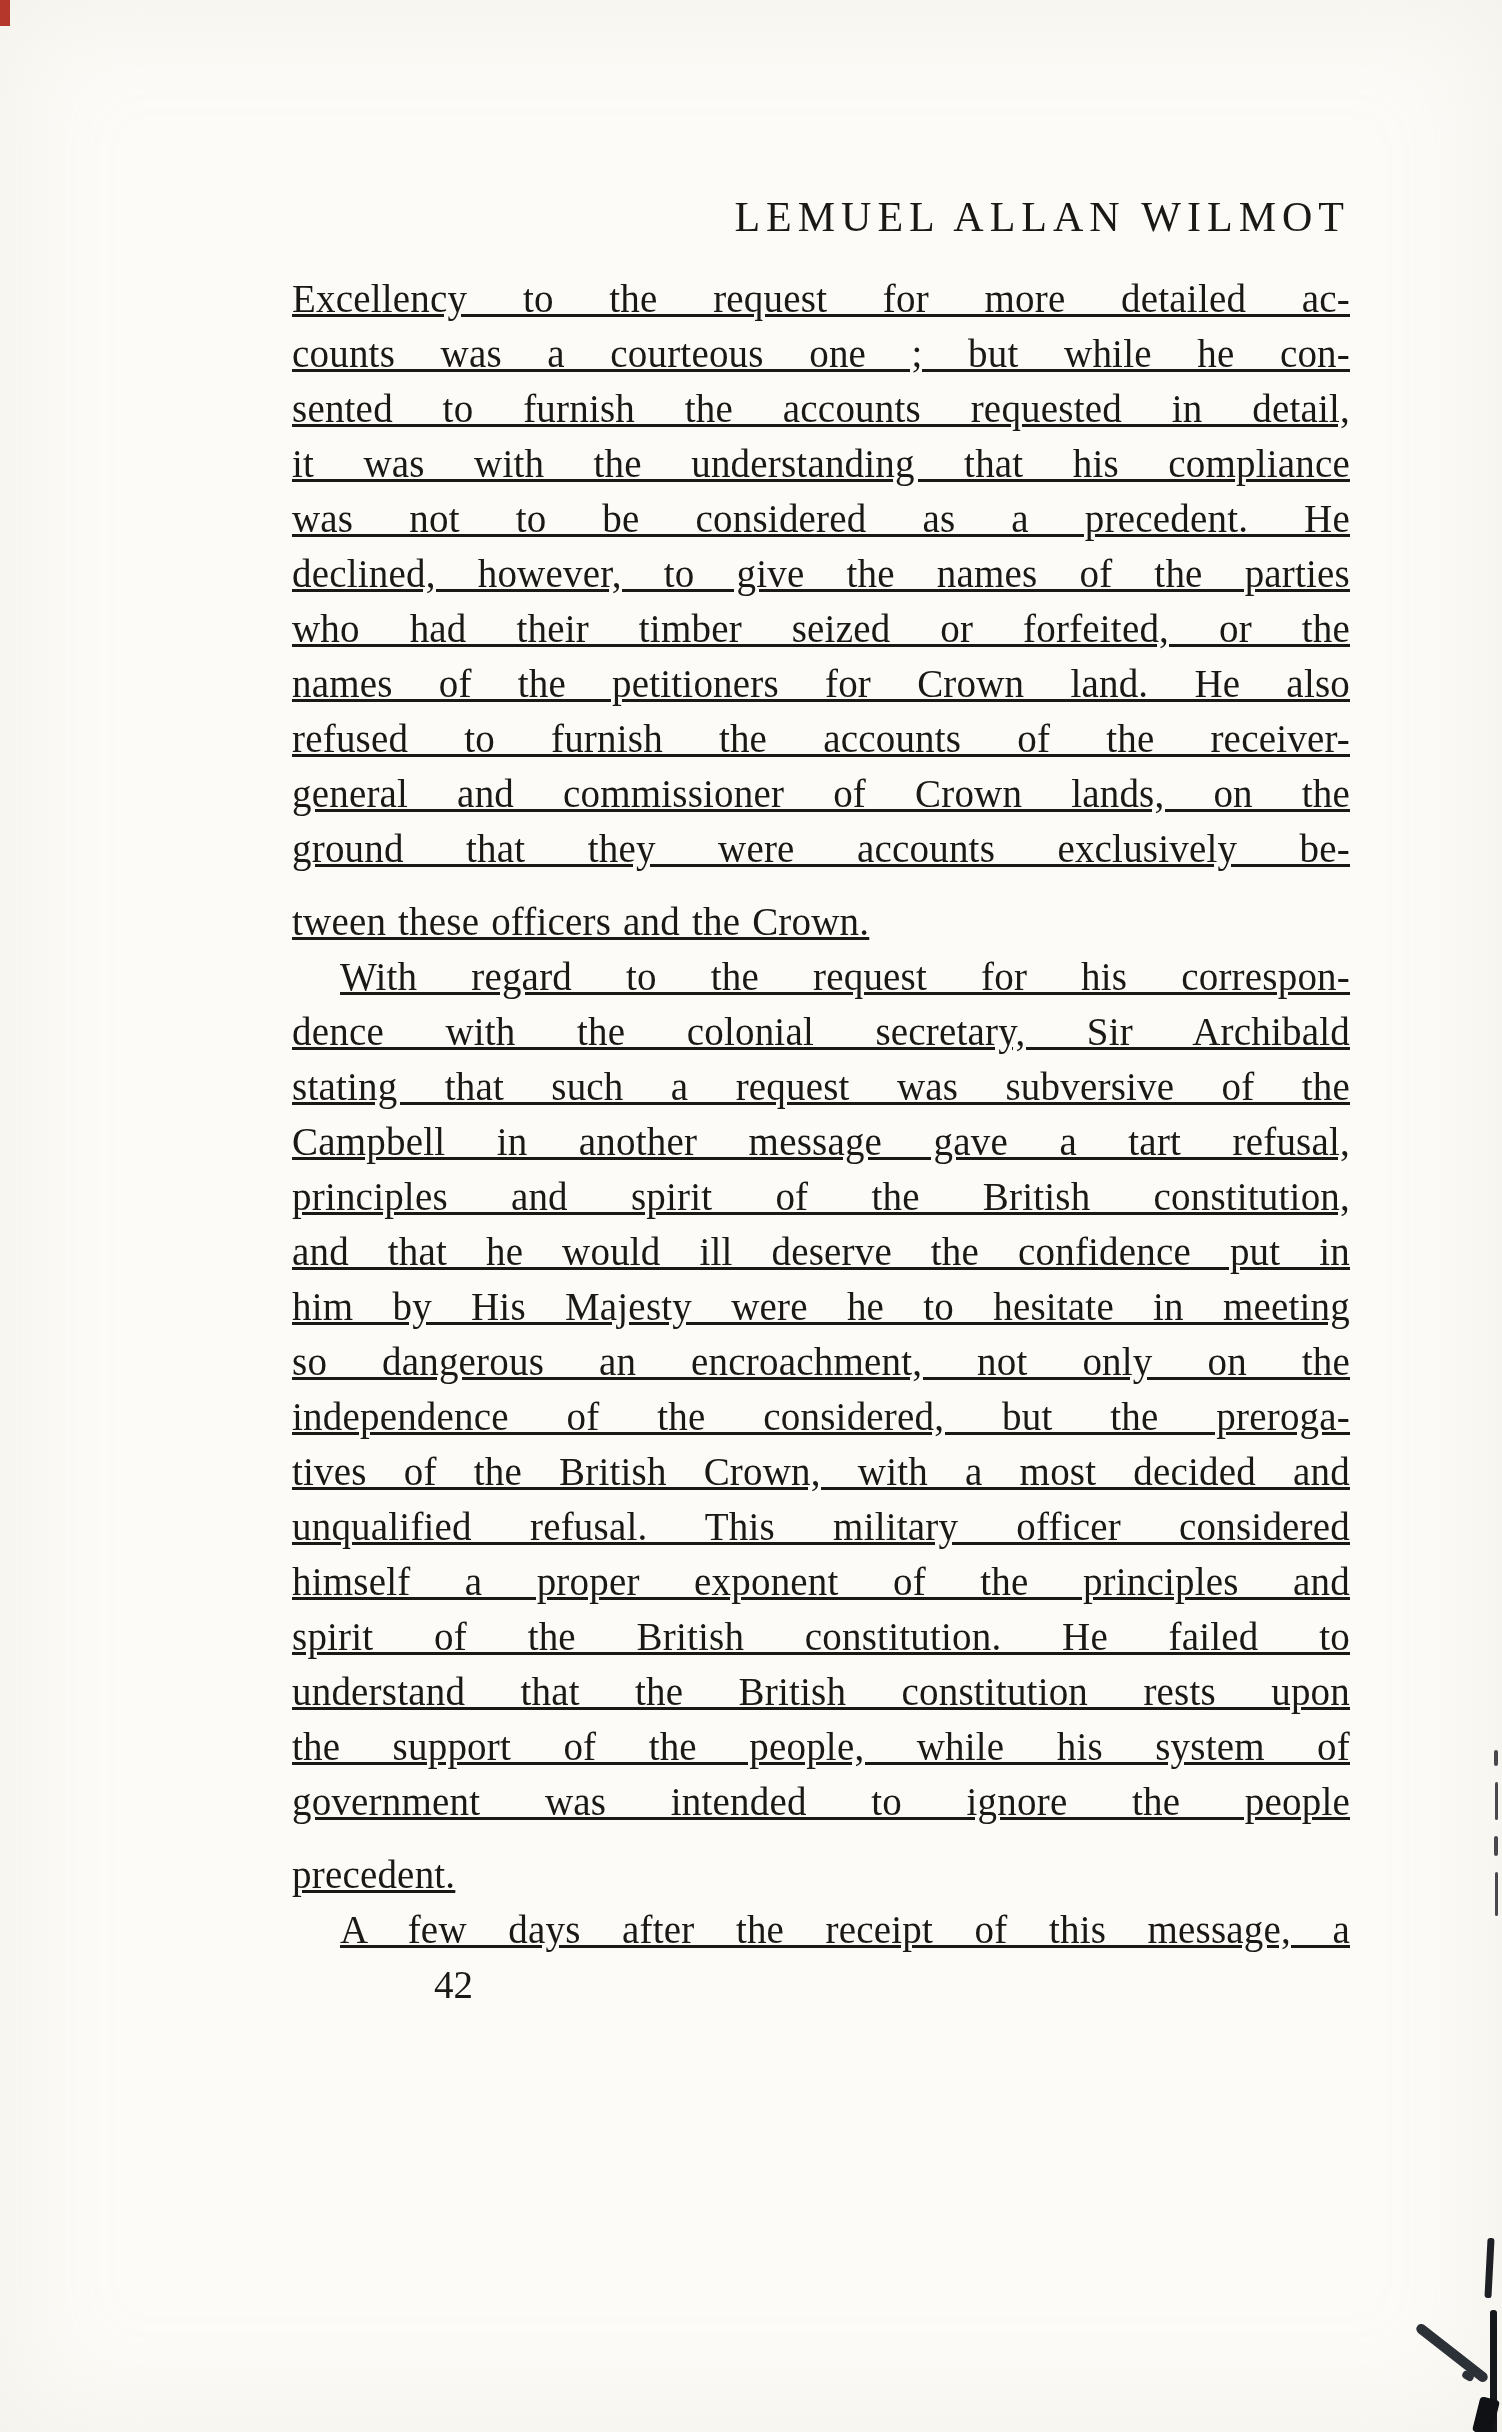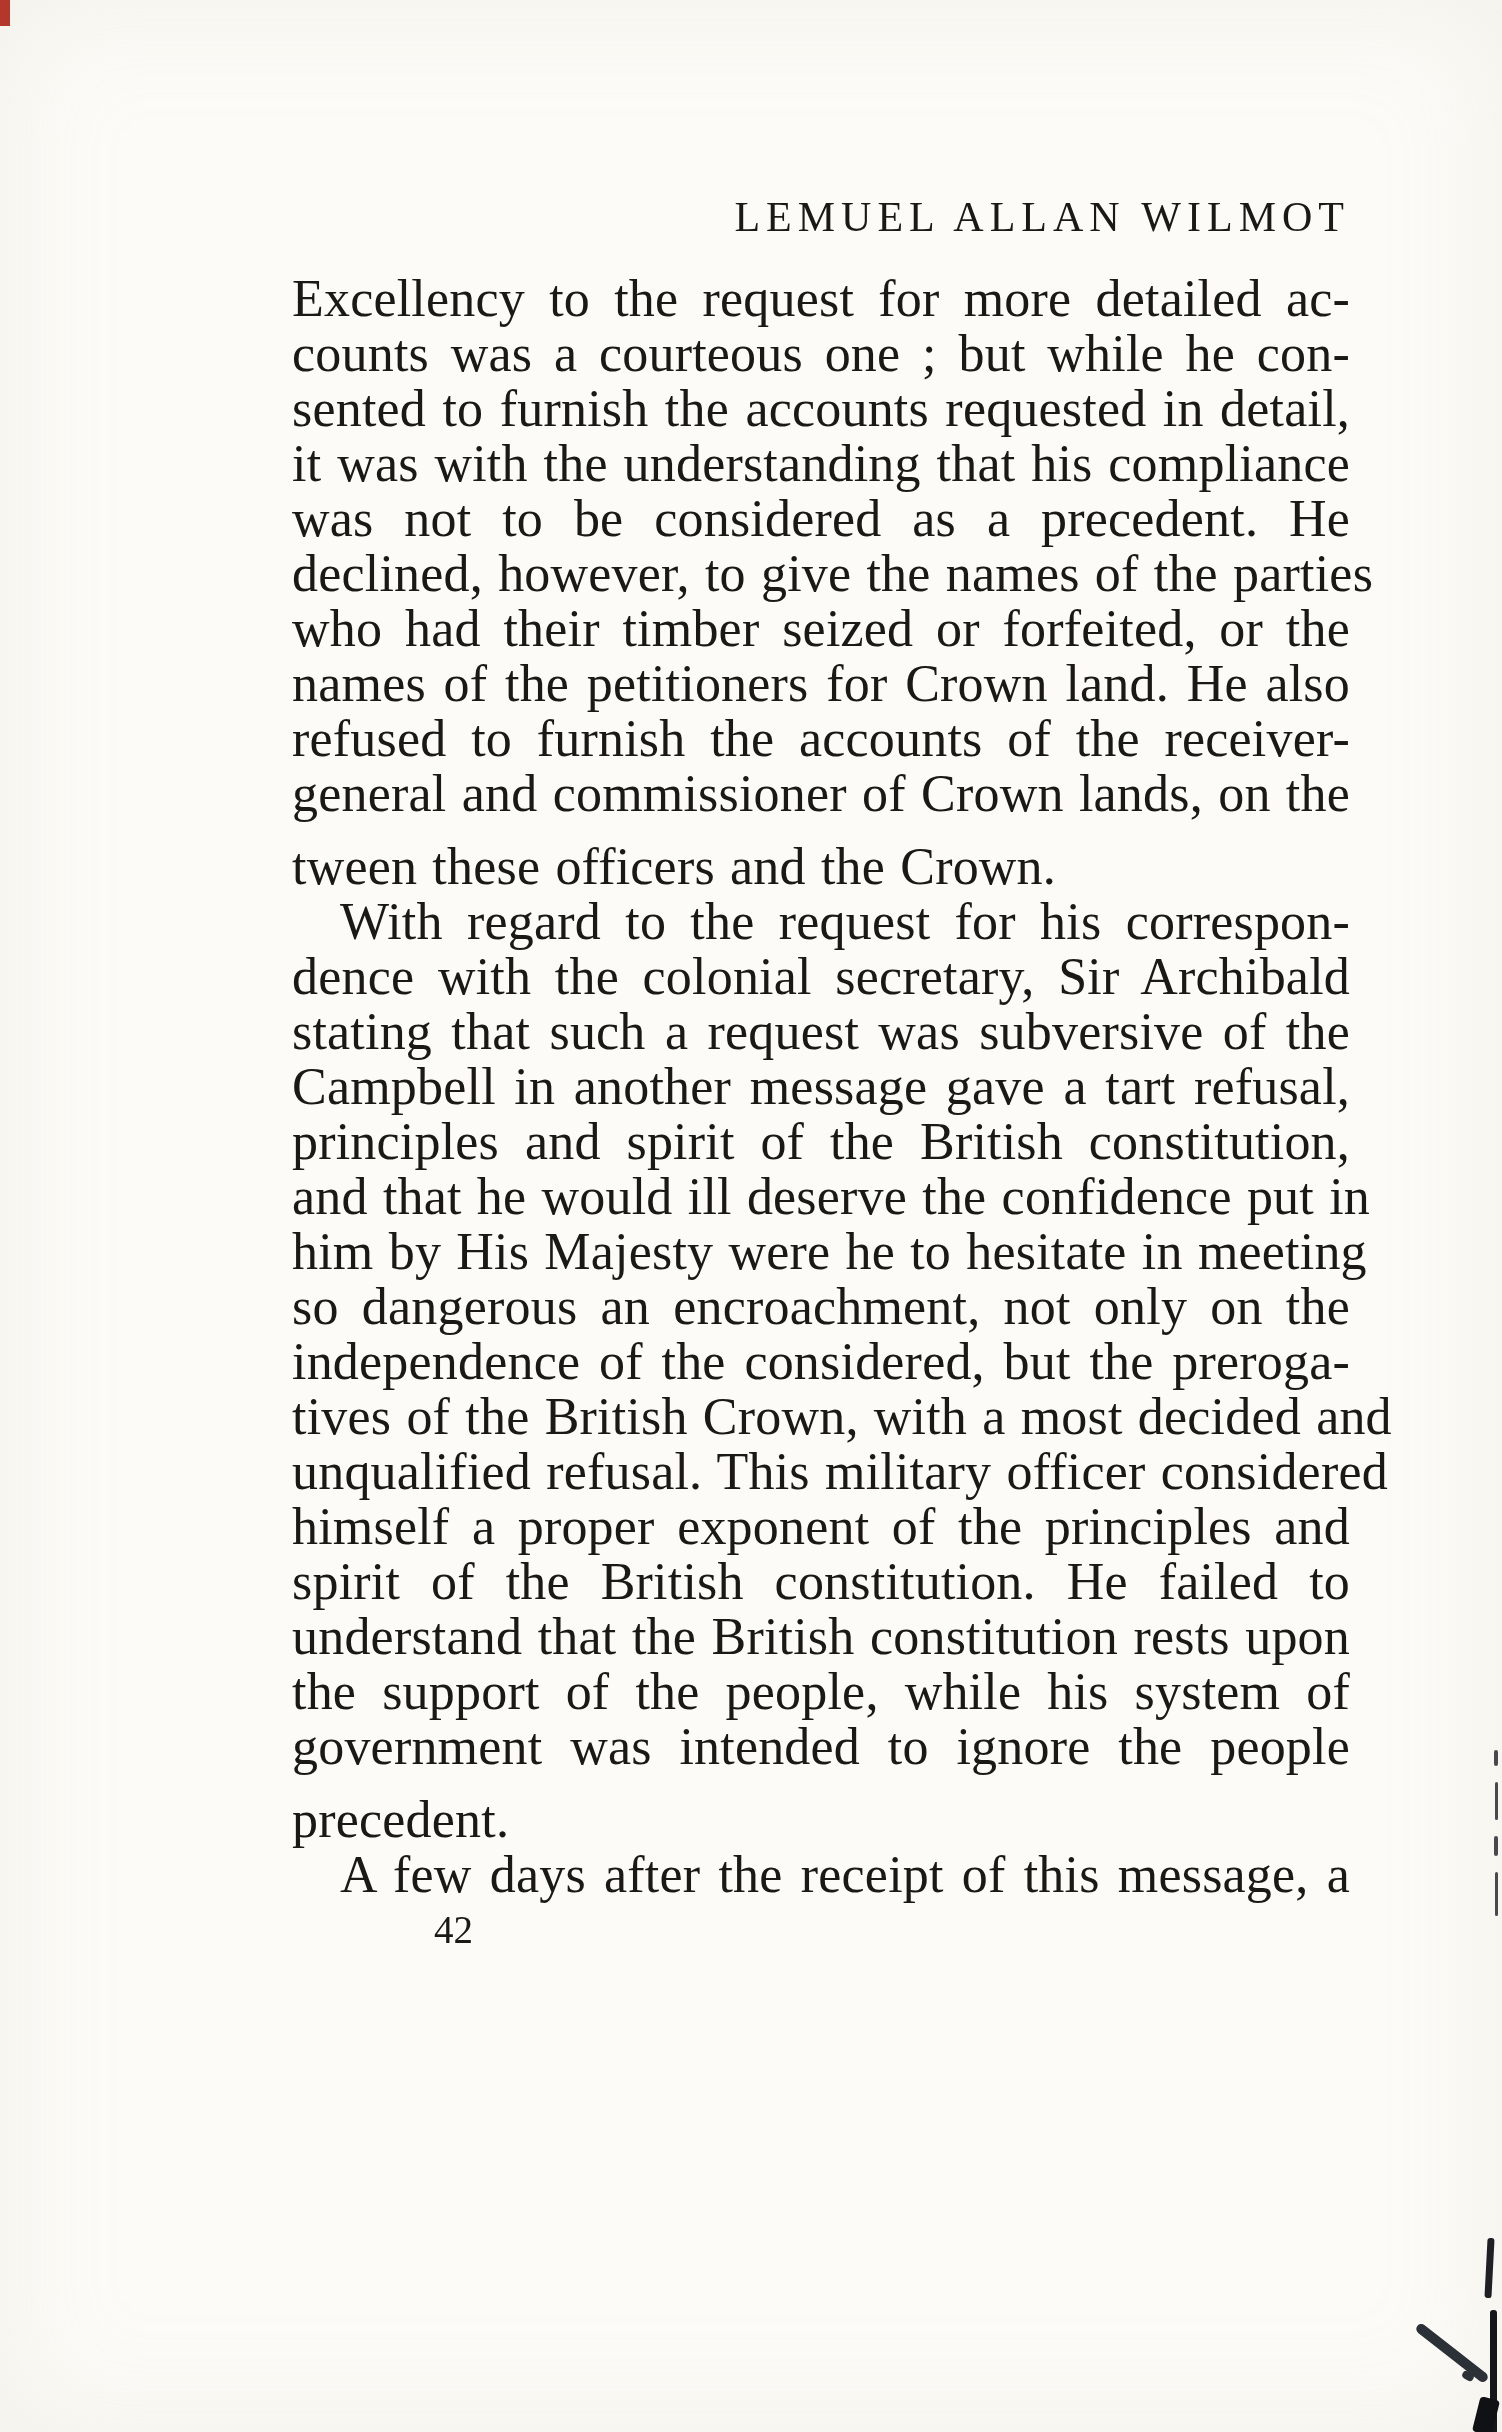--- a/index.html
+++ b/index.html
@@ -29,27 +29,28 @@
     margin: 0 0 26px 0;
     font-size: 42px;
     font-weight: 400;
     line-height: 55px;
     letter-spacing: 6px;
     text-align: right;
     white-space: nowrap;
   }
   .page-body { }
   .line {
-    font-size: 52px;
+    font-size: 39px;
     line-height: 55px;
     letter-spacing: 0.2px;
     word-spacing: 2px;
     text-align: justify;
     text-align-last: justify;
     white-space: nowrap; 
+    text-decoration: underline;
   }
   .line.last {
     text-align-last: left;
     margin-top: 18px;
   }
   .line.indent {
     text-indent: 48px;
   }
   .page-number {
     font-size: 39px;
@@ -95,20 +96,21 @@
         <div class="line">Excellency to the request for more detailed ac-</div>
         <div class="line">counts was a courteous one ; but while he con-</div>
         <div class="line">sented to furnish the accounts requested in detail,</div>
         <div class="line">it was with the understanding that his compliance</div>
         <div class="line">was not to be considered as a precedent. He</div>
         <div class="line">declined, however, to give the names of the parties</div>
         <div class="line">who had their timber seized or forfeited, or the</div>
         <div class="line">names of the petitioners for Crown land. He also</div>
         <div class="line">refused to furnish the accounts of the receiver-</div>
         <div class="line">general and commissioner of Crown lands, on the</div>
+        <div class="line">ground that they were accounts exclusively be-</div>
         <div class="line last">tween these officers and the Crown.</div>
         <div class="line indent">With regard to the request for his correspon-</div>
         <div class="line">dence with the colonial secretary, Sir Archibald</div>
         <div class="line">stating that such a request was subversive of the</div>
         <div class="line">Campbell in another message gave a tart refusal,</div>
         <div class="line">principles and spirit of the British constitution,</div>
         <div class="line">and that he would ill deserve the confidence put in</div>
         <div class="line">him by His Majesty were he to hesitate in meeting</div>
         <div class="line">so dangerous an encroachment, not only on the</div>
         <div class="line">independence of the considered, but the preroga-</div>

